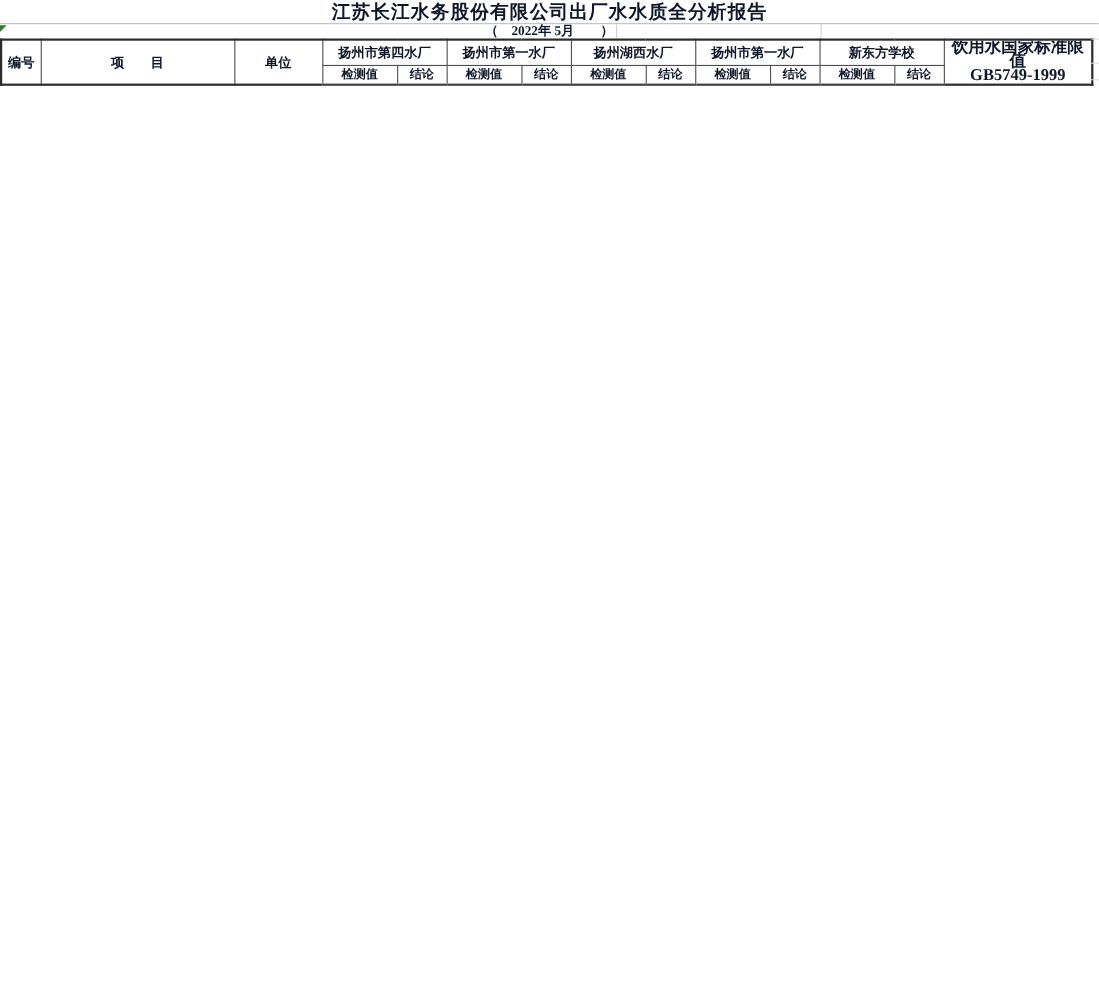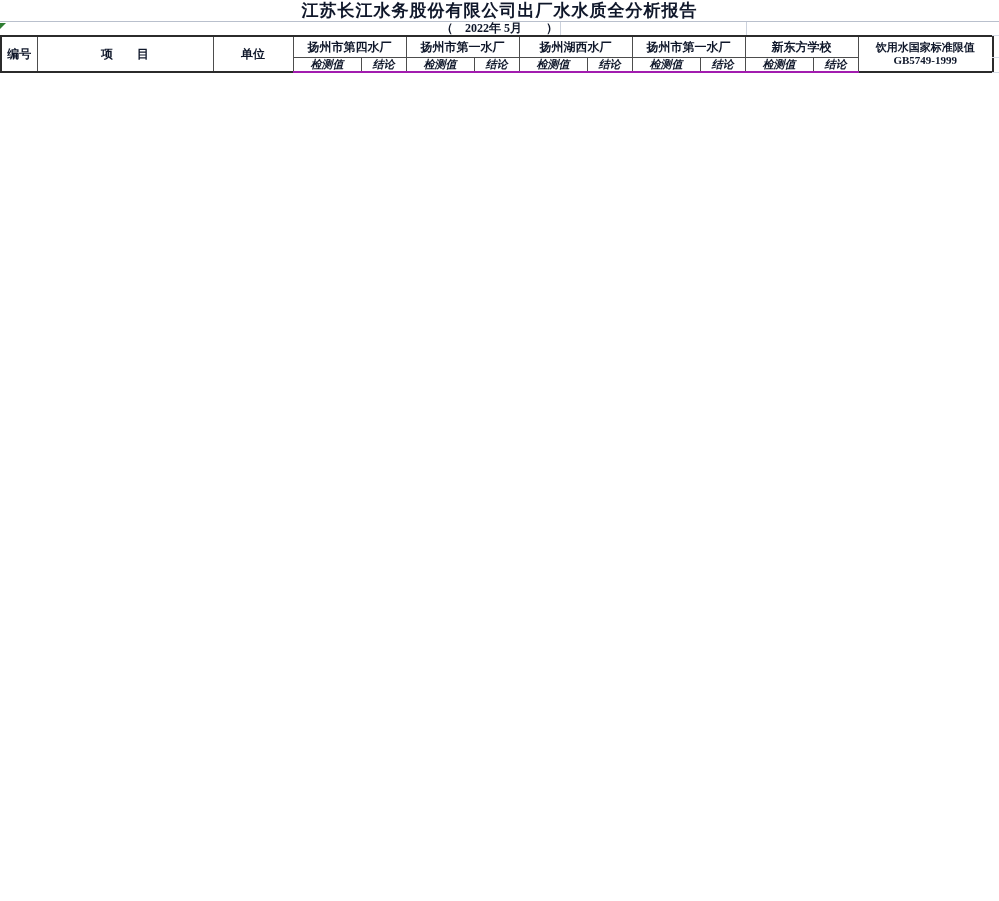--- a/index.html
+++ b/index.html
@@ -23,22 +23,22 @@
     border:2px solid #2b2b2b;
   }
   td {
     position:relative; border:1px solid #4d4d4d; padding:0;
     text-align:center; font-size:11px; line-height:12px;
     white-space:nowrap; overflow:hidden;
   }
   thead td { font-weight:bold; font-size:12px; }
   thead tr.h1 { height:21px; }
   thead tr.h2 { height:15px; }
-  thead tr.h2 td { border-bottom:2px solid #a21caf; font-size:11px;font-style:italic; }
-  .stdh { font-size:11px; line-height:13px; white-space:normal; }
+  thead tr.h2 td { border-bottom:2px solid #404040; font-size:11px; }
+  .stdh { font-size:15px; line-height:13px; white-space:normal; }
   .subtri {
     position:absolute; left:0; top:1px; width:0; height:0;
     border-top:6px solid #2e7d32; border-right:6px solid transparent;
   }
   .stripline { position:absolute; left:992px; width:7px; height:1px; background:#d6dbe4; }
 </style>
 </head>
 <body>
 
 <div id="sheet">

